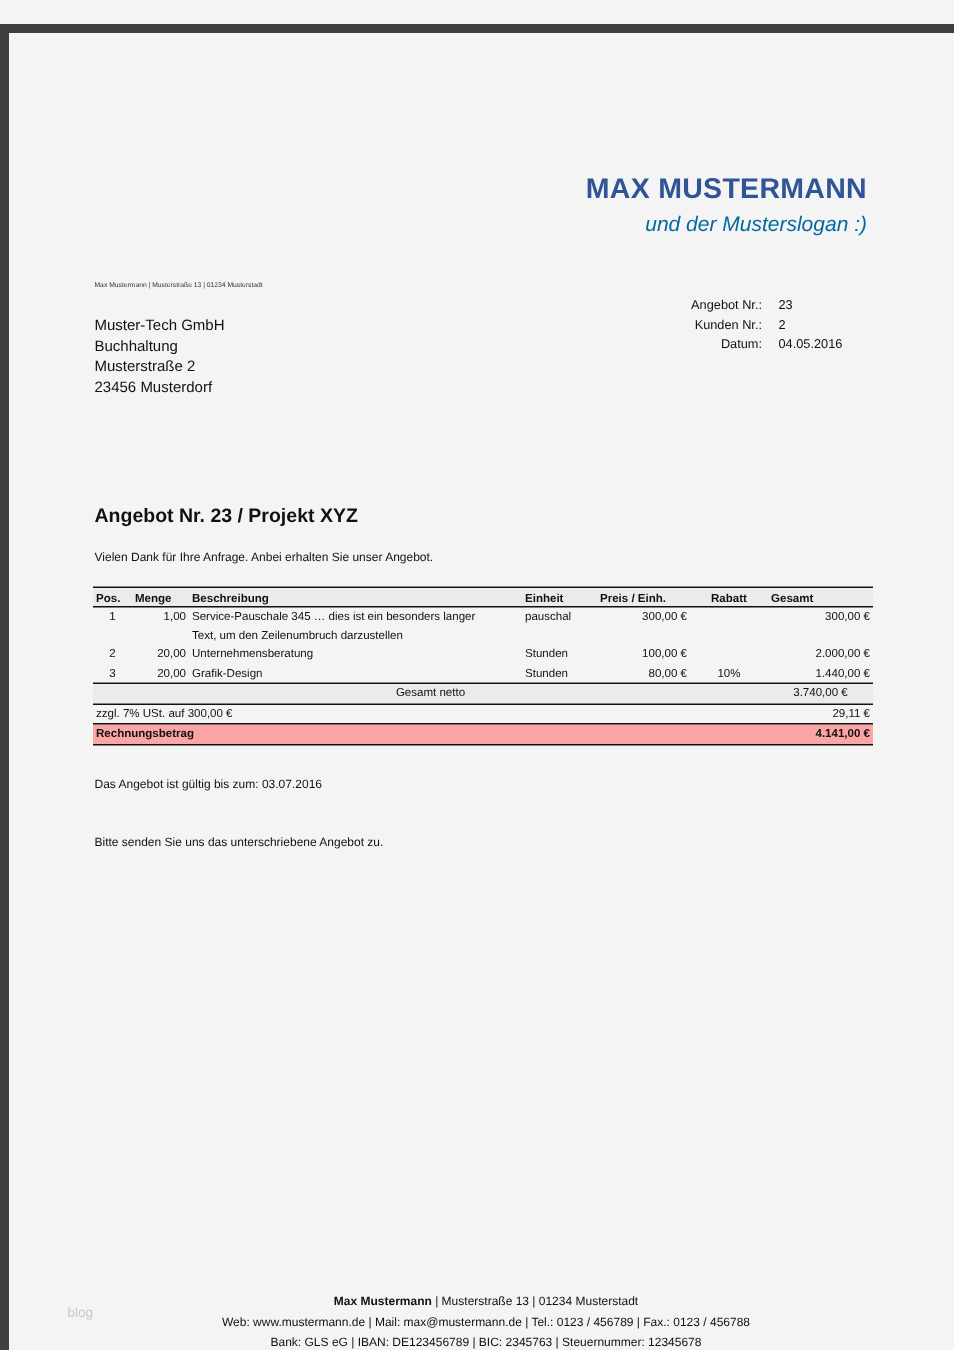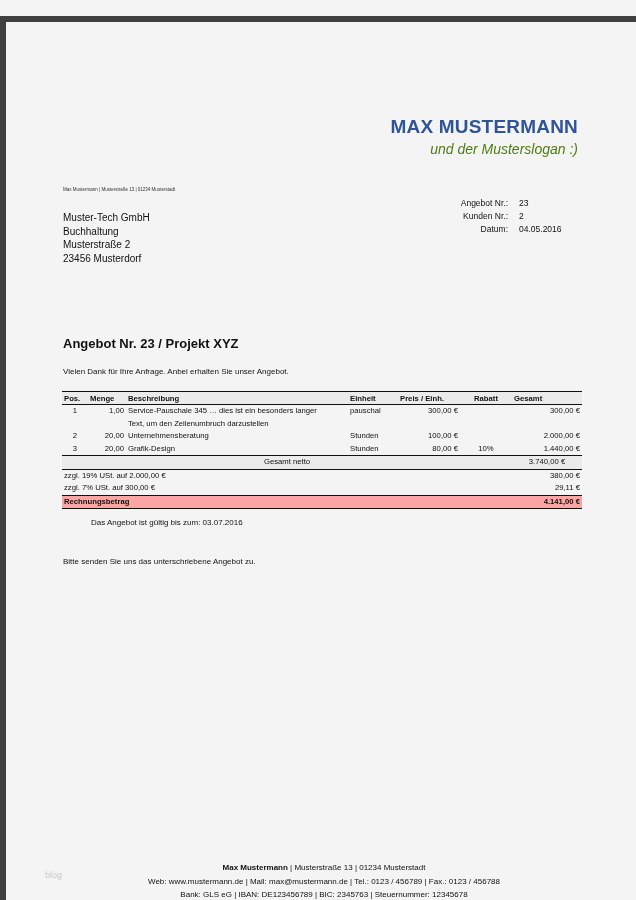--- a/index.html
+++ b/index.html
@@ -12,21 +12,21 @@
   .page {
     position: absolute; left: 0; top: 16px; width: 634px; height: 898px;
     border: 6px solid #404040; background: #f4f4f4;
   }
   .brand-name {
     position: absolute; right: 62px; top: 94px;
     font-size: 19px; font-weight: bold; color: #2f5597; letter-spacing: 0.2px;
   }
   .brand-slogan {
     position: absolute; right: 62px; top: 119px;
-    font-size: 14px; font-style: italic; color: #4d7c0f;
+    font-size: 14px; font-style: italic; color: #0369a1;
   }
   .sender-line {
     position: absolute; left: 57px; top: 165px;
     font-size: 4.5px; color: #333; white-space: nowrap;
   }
   .recipient {
     position: absolute; left: 57px; top: 174px;
     font-size: 10px; line-height: 13.5px; color: #111; margin-top: 15px;
   }
   .meta {
@@ -50,21 +50,21 @@
   table.items th {
     font-weight: bold; text-align: left; padding: 1px 2px;
     border-top: 1px solid #111; border-bottom: 1px solid #111;
     height: 10px; background: #ebebeb;
   }
   table.items td { padding: 0 2px; height: 12.5px; vertical-align: top; line-height: 12.5px; }
   .r { text-align: right; }
   .c { text-align: center !important; }
   tr.sum-net td { border-top: 1px solid #111; border-bottom: 1px solid #111; background: #ebebeb; text-align: center; }
   tr.sum-total td { border-top: 1.5px solid #111; border-bottom: 1.5px solid #111; font-weight: bold; background: #fca5a5; }
-  .validity { position: absolute; left: 57px; top: 496px; font-size: 8px; margin-left: 28px; }
+  .validity { position: absolute; left: 57px; top: 496px; font-size: 8px; }
   .request { position: absolute; left: 57px; top: 535px; font-size: 8px; }
   .footer {
     position: absolute; left: 0; width: 636px; top: 839px;
     text-align: center; font-size: 8px; line-height: 13.5px;
   }
   .footer .bold { font-weight: bold; }
   .watermark {
     position: absolute; left: 39px; top: 848px; font-size: 9px; color: #c9c9c9;
   }
 </style>
@@ -159,24 +159,20 @@
         <td>Stunden</td>
         <td class="r">80,00 €</td>
         <td class="c">10%</td>
         <td class="r">1.440,00 €</td>
       </tr>
       <tr class="sum-net">
         <td colspan="6">Gesamt netto</td>
         <td class="r">3.740,00 €</td>
       </tr>
       <tr>
-        <td colspan="6">zzgl. 19% USt. auf 2.000,00 €</td>
-        <td class="r">380,00 €</td>
-      </tr>
-      <tr>
         <td colspan="6">zzgl. 7% USt. auf 300,00 €</td>
         <td class="r">29,11 €</td>
       </tr>
       <tr class="sum-total">
         <td colspan="6">Rechnungsbetrag</td>
         <td class="r">4.141,00 €</td>
       </tr>
     </tbody>
   </table>
 

